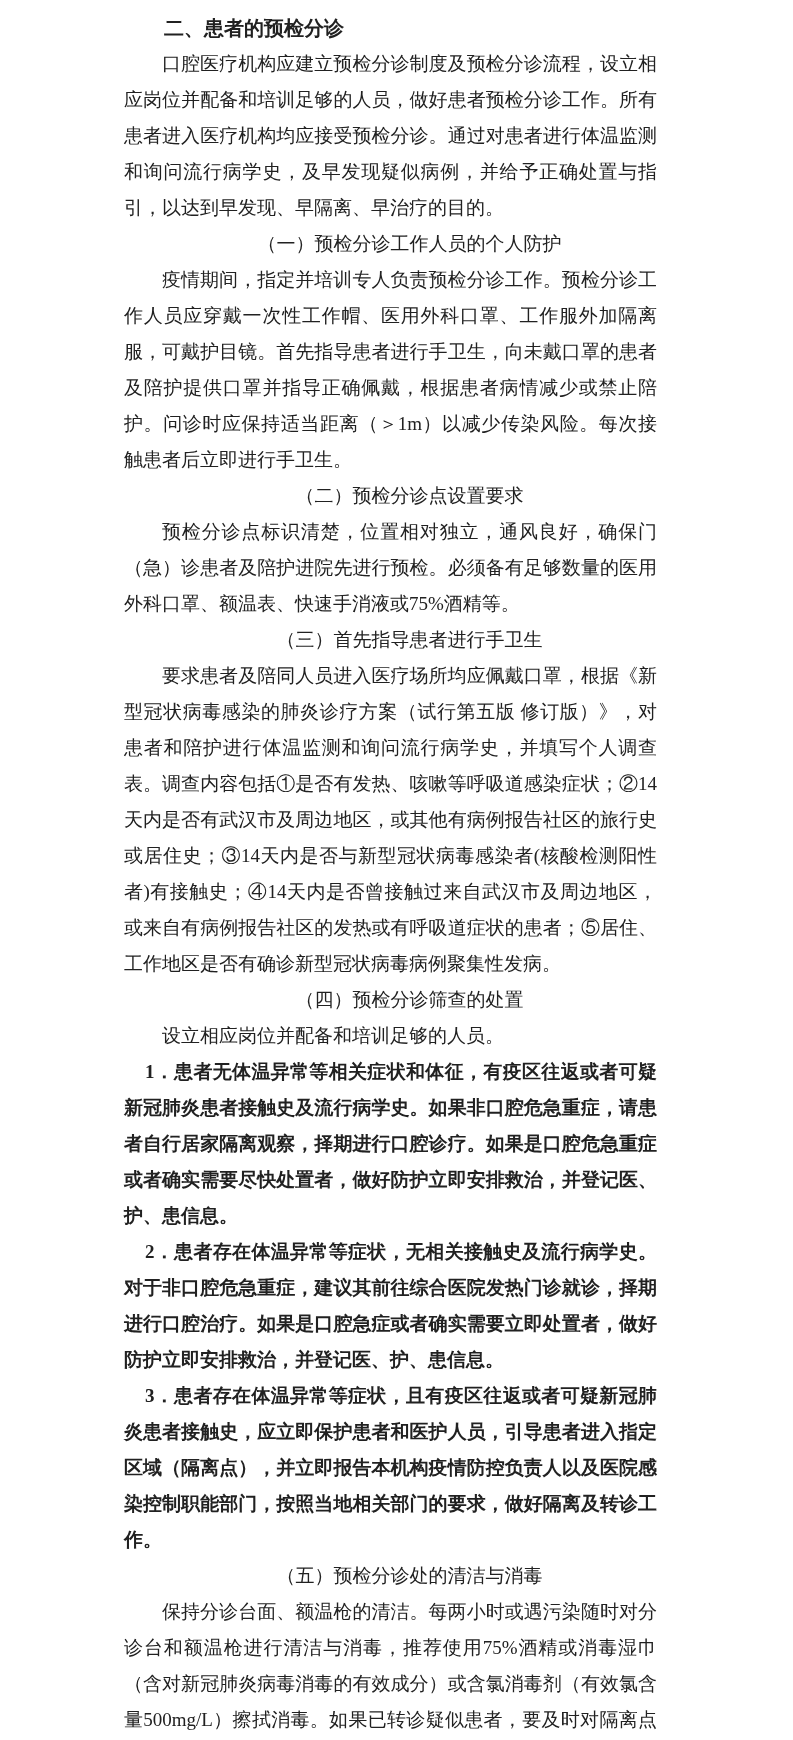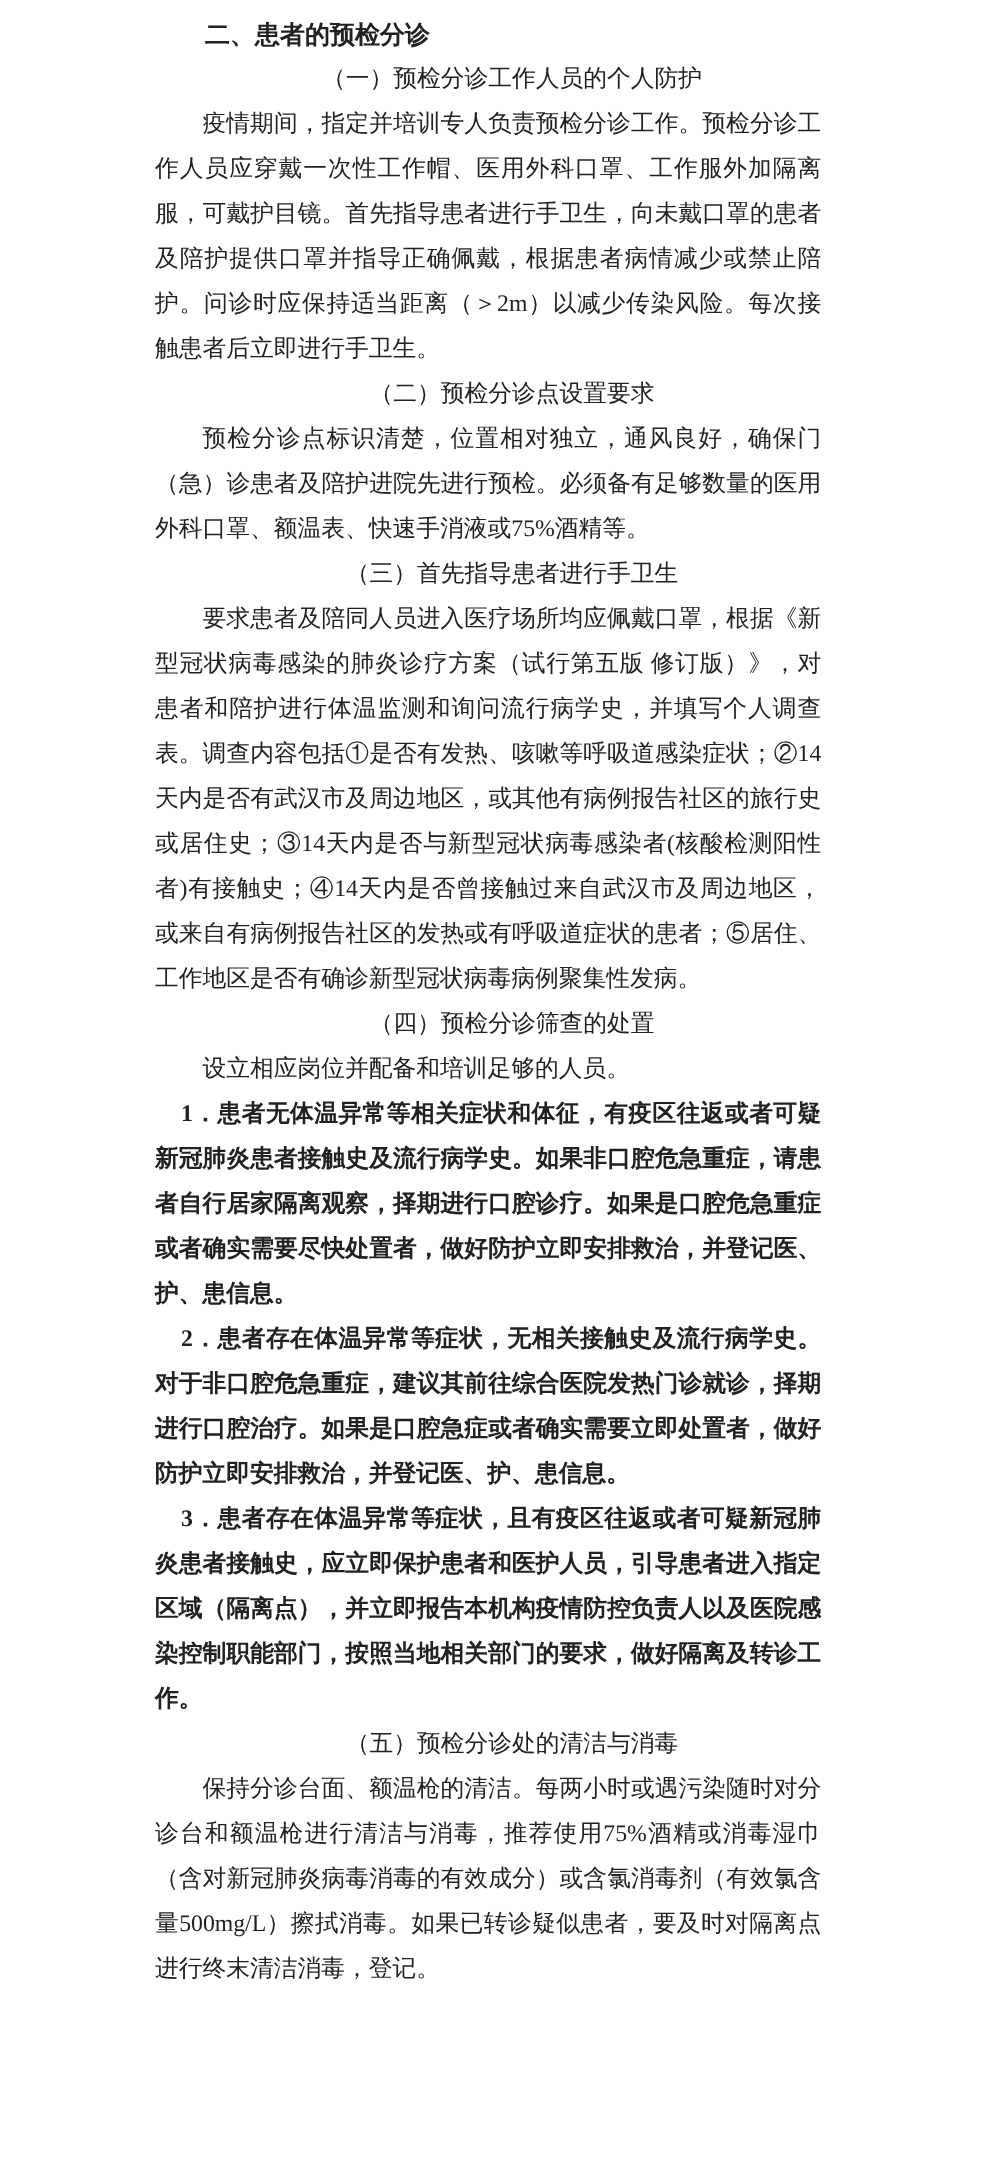--- a/index.html
+++ b/index.html
@@ -41,22 +41,23 @@
     text-indent: 1.1em;
     font-weight: bold;
   }
 </style>
 </head>
 <body>
 
 <div class="page">
   <h2 class="doc-title">二、患者的预检分诊</h2>
   <div id="doc-body">
+      <p class="para body">口腔医疗机构应建立预检分诊制度及预检分诊流程，设立相应岗位并配备和培训足够的人员，做好患者预检分诊工作。所有患者进入医疗机构均应接受预检分诊。通过对患者进行体温监测和询问流行病学史，及早发现疑似病例，并给予正确处置与指引，以达到早发现、早隔离、早治疗的目的。</p>
       <p class="para heading">（一）预检分诊工作人员的个人防护</p>
-      <p class="para body">疫情期间，指定并培训专人负责预检分诊工作。预检分诊工作人员应穿戴一次性工作帽、医用外科口罩、工作服外加隔离服，可戴护目镜。首先指导患者进行手卫生，向未戴口罩的患者及陪护提供口罩并指导正确佩戴，根据患者病情减少或禁止陪护。问诊时应保持适当距离（＞2m）以减少传染风险。每次接触患者后立即进行手卫生。</p>
+      <p class="para body">疫情期间，指定并培训专人负责预检分诊工作。预检分诊工作人员应穿戴一次性工作帽、医用外科口罩、工作服外加隔离服，可戴护目镜。首先指导患者进行手卫生，向未戴口罩的患者及陪护提供口罩并指导正确佩戴，根据患者病情减少或禁止陪护。问诊时应保持适当距离（＞1m）以减少传染风险。每次接触患者后立即进行手卫生。</p>
       <p class="para heading">（二）预检分诊点设置要求</p>
       <p class="para body">预检分诊点标识清楚，位置相对独立，通风良好，确保门（急）诊患者及陪护进院先进行预检。必须备有足够数量的医用外科口罩、额温表、快速手消液或75%酒精等。</p>
       <p class="para heading">（三）首先指导患者进行手卫生</p>
       <p class="para body">要求患者及陪同人员进入医疗场所均应佩戴口罩，根据《新型冠状病毒感染的肺炎诊疗方案（试行第五版 修订版）》，对患者和陪护进行体温监测和询问流行病学史，并填写个人调查表。调查内容包括①是否有发热、咳嗽等呼吸道感染症状；②14天内是否有武汉市及周边地区，或其他有病例报告社区的旅行史或居住史；③14天内是否与新型冠状病毒感染者(核酸检测阳性者)有接触史；④14天内是否曾接触过来自武汉市及周边地区，或来自有病例报告社区的发热或有呼吸道症状的患者；⑤居住、工作地区是否有确诊新型冠状病毒病例聚集性发病。</p>
       <p class="para heading">（四）预检分诊筛查的处置</p>
       <p class="para body">设立相应岗位并配备和培训足够的人员。</p>
       <p class="para numbered">1．患者无体温异常等相关症状和体征，有疫区往返或者可疑新冠肺炎患者接触史及流行病学史。如果非口腔危急重症，请患者自行居家隔离观察，择期进行口腔诊疗。如果是口腔危急重症或者确实需要尽快处置者，做好防护立即安排救治，并登记医、护、患信息。</p>
       <p class="para numbered">2．患者存在体温异常等症状，无相关接触史及流行病学史。对于非口腔危急重症，建议其前往综合医院发热门诊就诊，择期进行口腔治疗。如果是口腔急症或者确实需要立即处置者，做好防护立即安排救治，并登记医、护、患信息。</p>
       <p class="para numbered">3．患者存在体温异常等症状，且有疫区往返或者可疑新冠肺炎患者接触史，应立即保护患者和医护人员，引导患者进入指定区域（隔离点），并立即报告本机构疫情防控负责人以及医院感染控制职能部门，按照当地相关部门的要求，做好隔离及转诊工作。</p>
       <p class="para heading">（五）预检分诊处的清洁与消毒</p>

